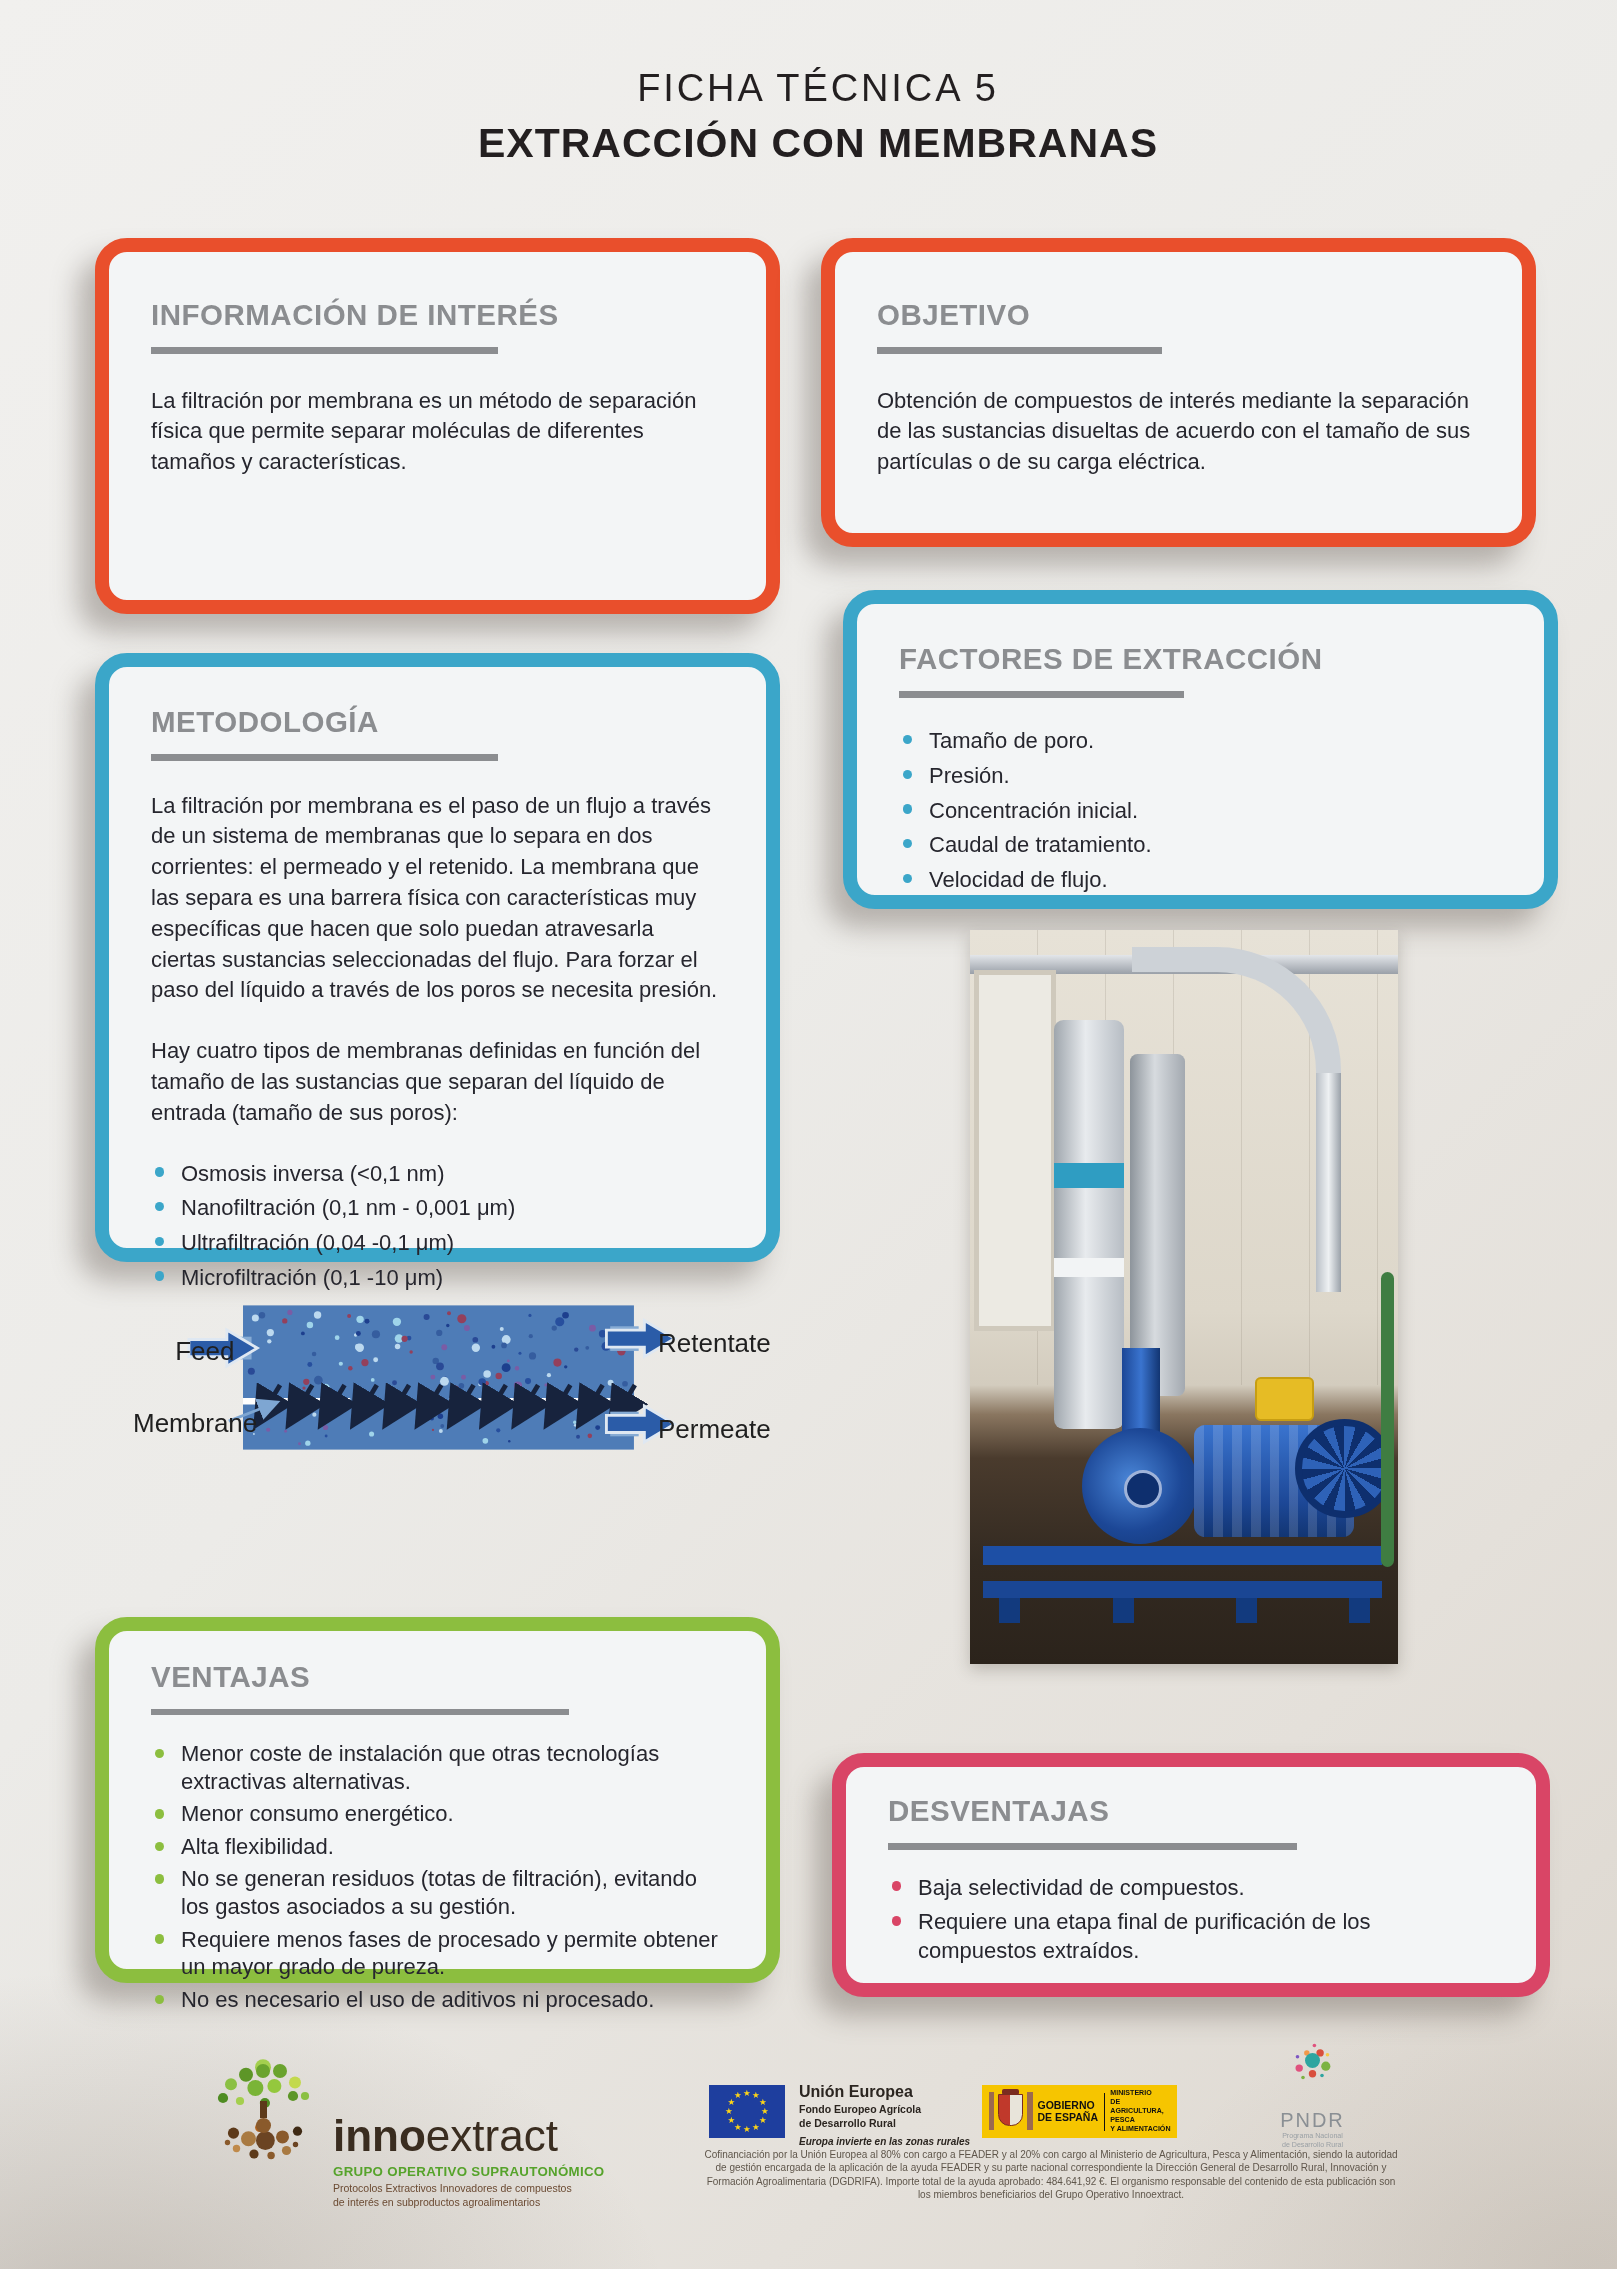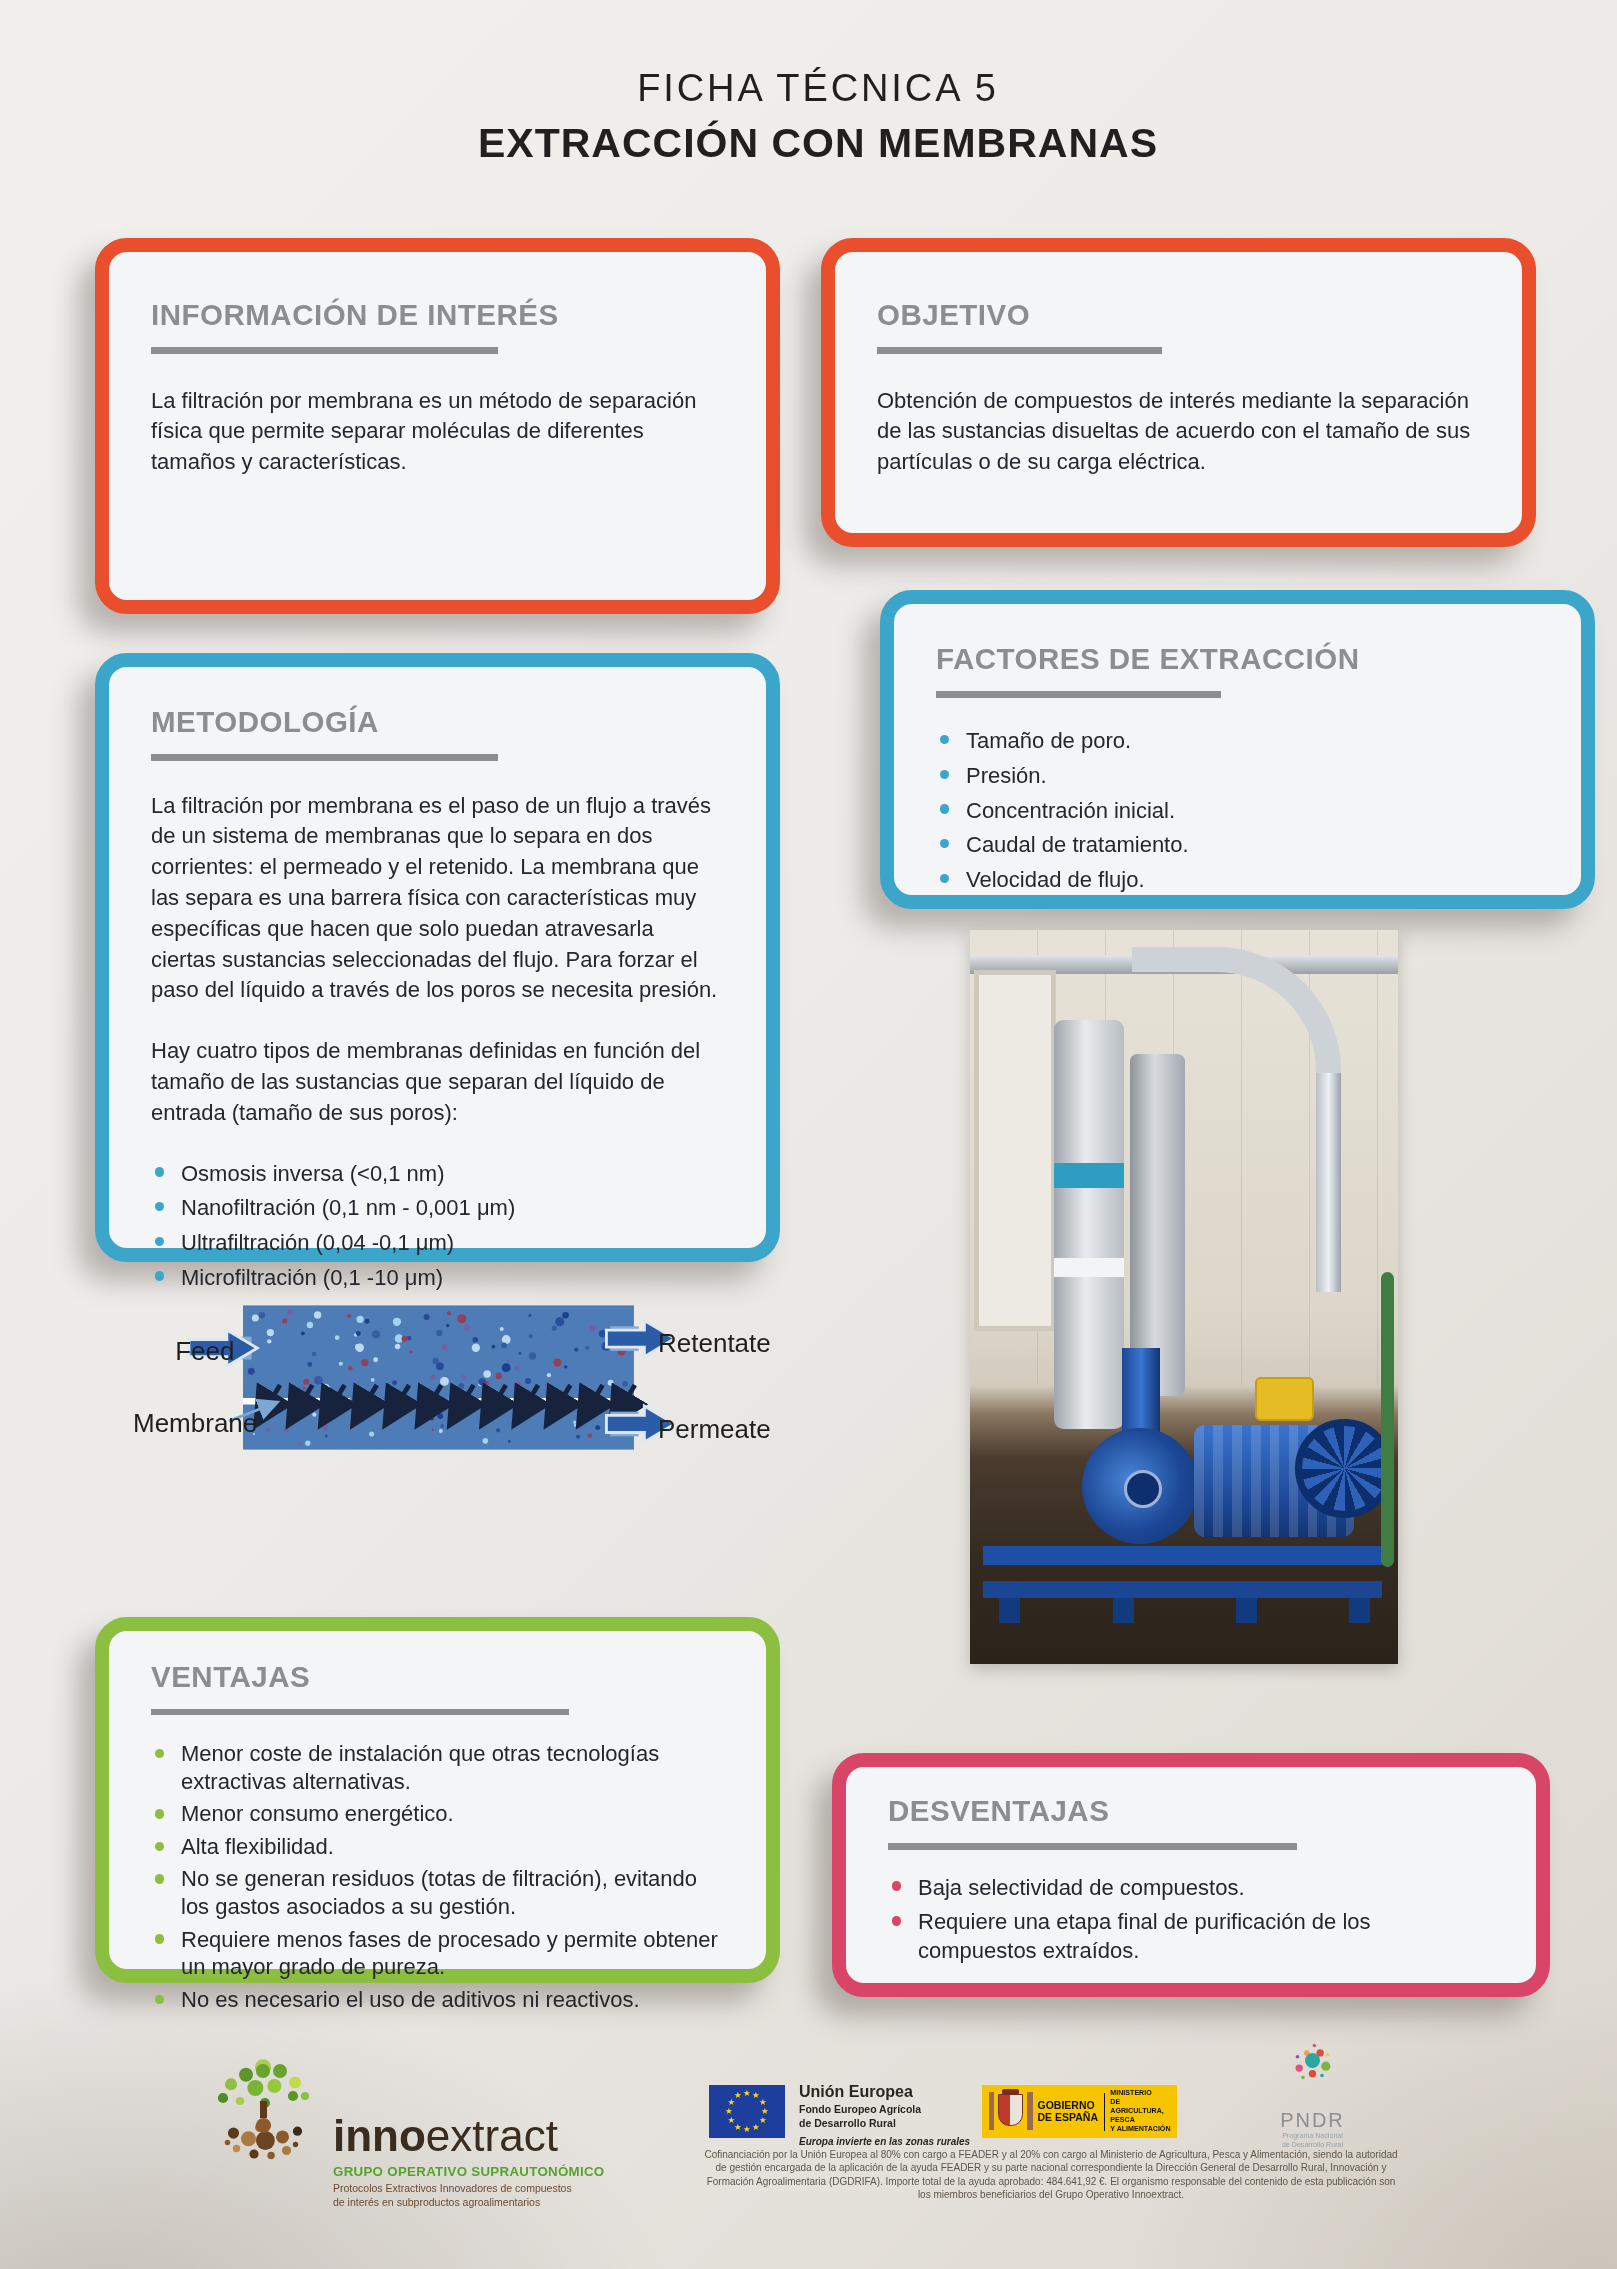--- a/index.html
+++ b/index.html
@@ -36,21 +36,21 @@
   #box-info{left:95px;top:238px;width:685px;height:376px;}
   #box-info .rule{width:347px;}
   #box-info .box-inner{padding-top:46px;}
   #box-info p:first-of-type{margin-top:32px;}
 
   #box-objetivo{left:821px;top:238px;width:715px;height:309px;}
   #box-objetivo .rule{width:285px;}
   #box-objetivo .box-inner{padding-top:46px;}
   #box-objetivo p:first-of-type{margin-top:32px;}
 
-  #box-factores{left:880px;top:590px;width:715px;height:319px;}
+  #box-factores{left:843px;top:590px;width:715px;height:319px;}
   #box-factores .rule{width:285px;}
   #box-factores ul{margin-top:28.5px;}
 
   #box-metodologia{left:95px;top:653px;width:685px;height:609px;}
   #box-metodologia .rule{width:347px;}
   #box-metodologia p:first-of-type{margin-top:30px;}
   #box-metodologia ul{margin-top:3.8px;}
 
   #box-ventajas{left:95px;top:1617px;width:685px;height:366px;}
   #box-ventajas .box-inner{padding-top:28.5px;}
@@ -405,21 +405,21 @@
   <div id="box-ventajas" class="box green">
     <div class="box-inner">
       <h2>VENTAJAS</h2>
       <div class="rule"></div>
       <ul class="bullets-green">
         <li>Menor coste de instalación que otras tecnologías extractivas alternativas.</li>
         <li>Menor consumo energético.</li>
         <li>Alta flexibilidad.</li>
         <li>No se generan residuos (totas de filtración), evitando los gastos asociados a su gestión.</li>
         <li>Requiere menos fases de procesado y permite obtener un mayor grado de pureza.</li>
-        <li>No es necesario el uso de aditivos ni reactivos.</li>
+        <li>No es necesario el uso de aditivos ni procesado.</li>
       </ul>
     </div>
   </div>
 
   <div id="box-desventajas" class="box pink">
     <div class="box-inner">
       <h2>DESVENTAJAS</h2>
       <div class="rule"></div>
       <ul class="bullets-pink">
         <li>Baja selectividad de compuestos.</li>

